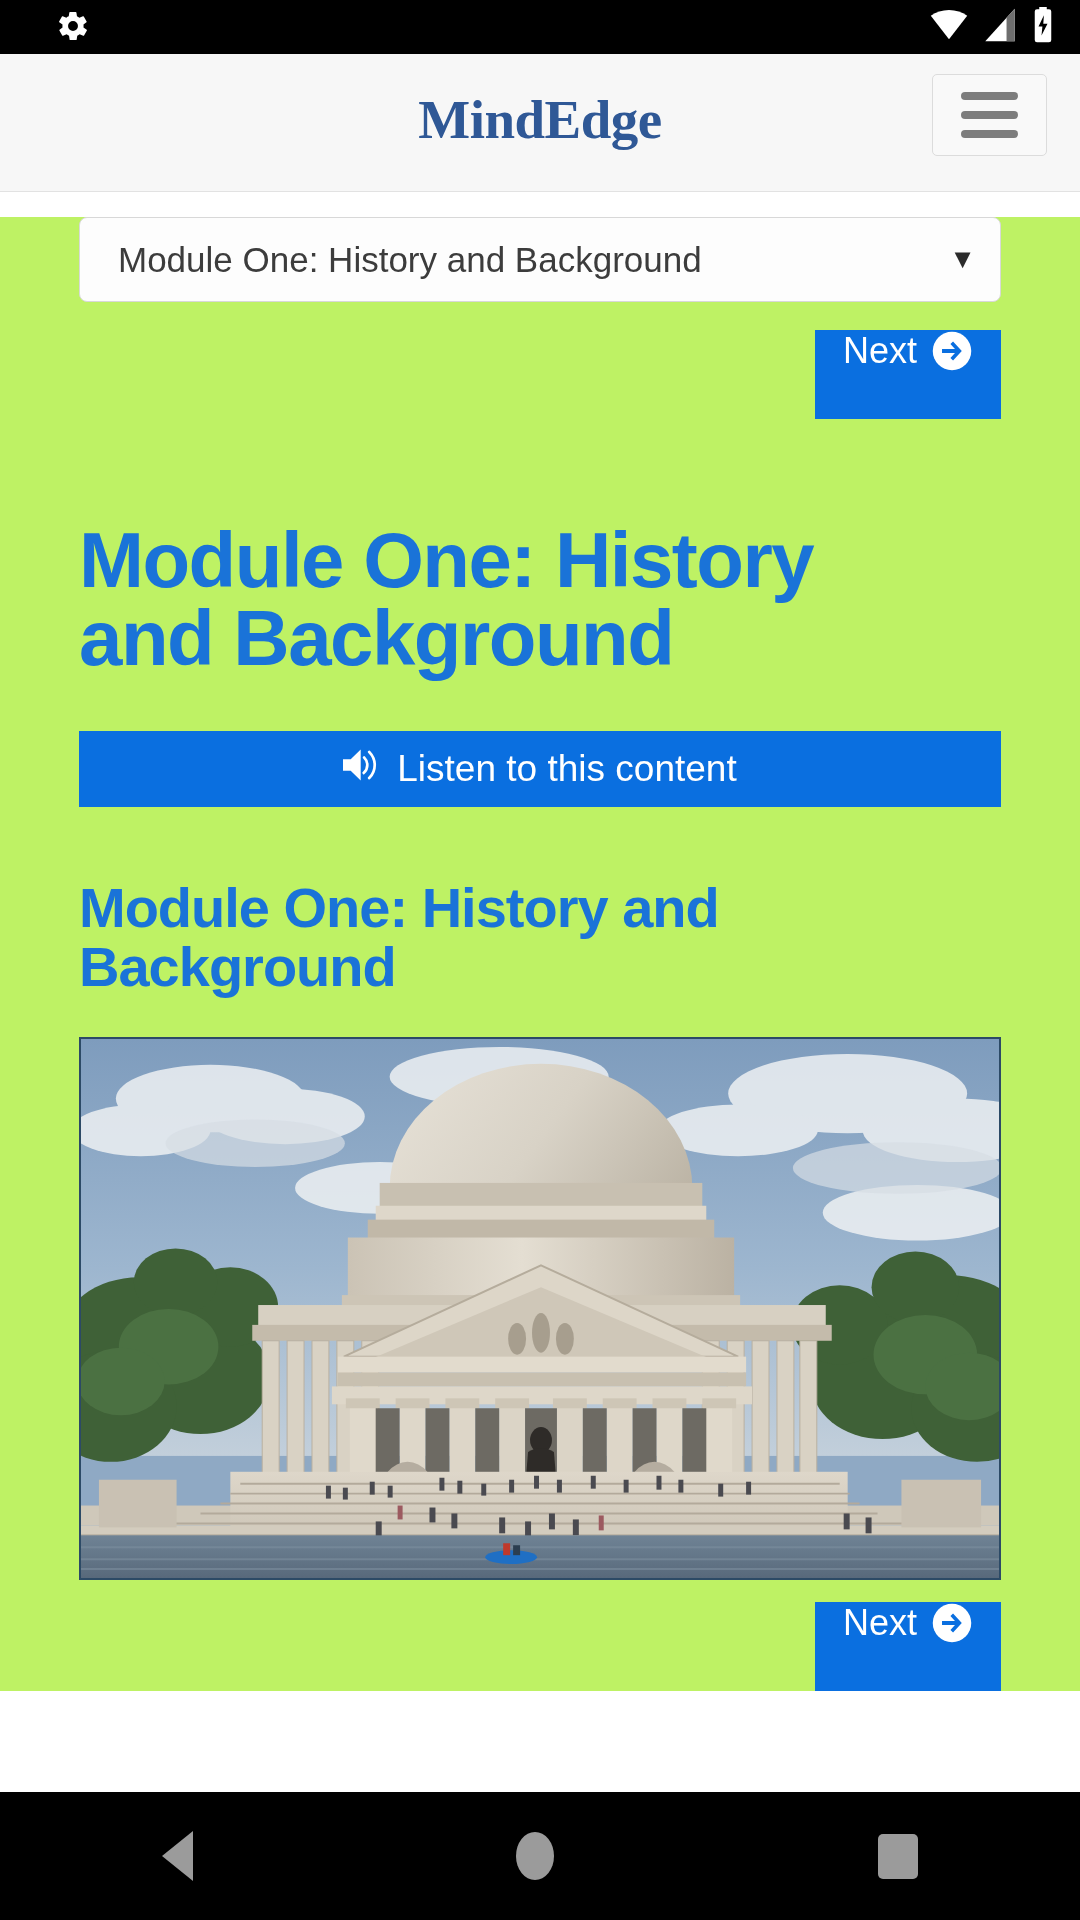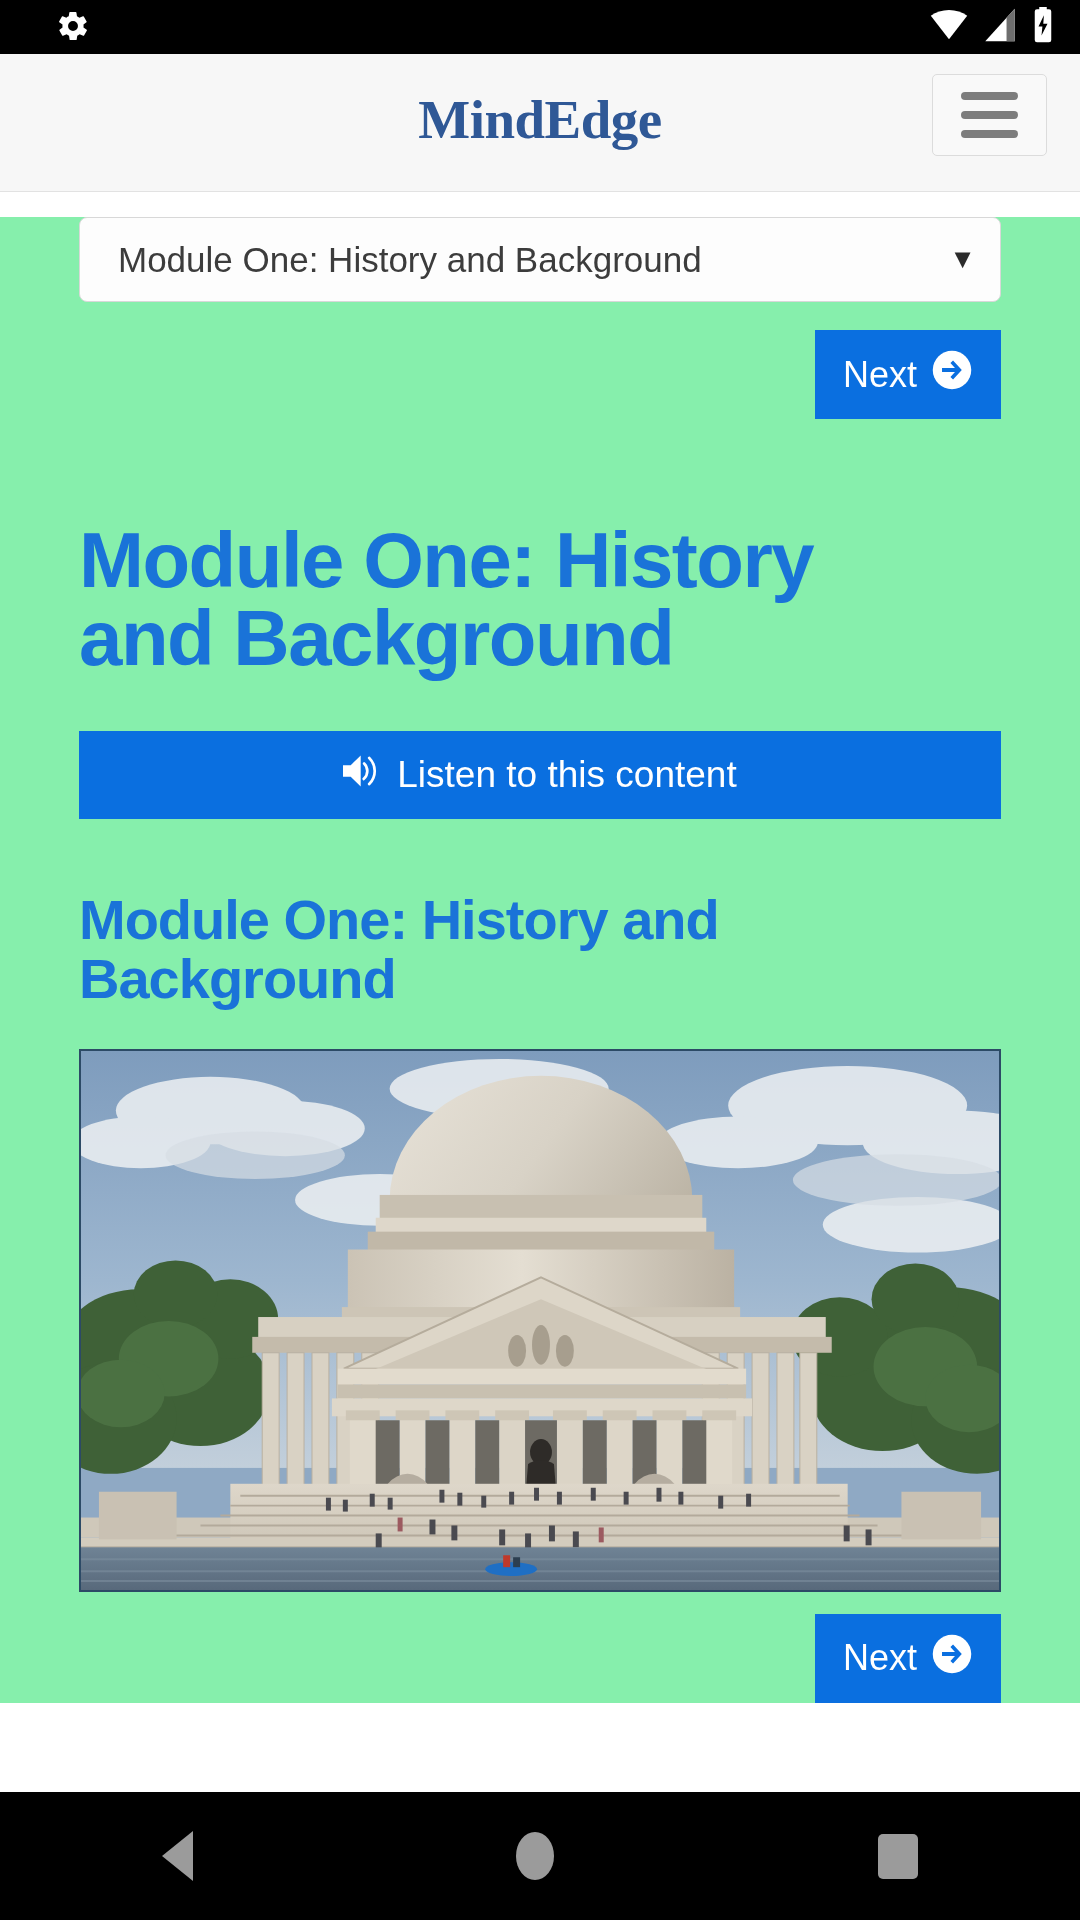--- a/index.html
+++ b/index.html
@@ -83,21 +83,21 @@
   .menu-bar-line {
     width: 57px;
     height: 8px;
     background: #7d7d7d;
     border-radius: 4px;
   }
 
   
   .content {
     padding: 0 79px;
-    background: #86efac;
+    background: #bef264;
   }
 
   .select-wrap {
     margin-top: 25px;
     height: 85px;
     border: 1px solid #d8d8d8;
     border-radius: 8px;
     background: #fdfdfd;
     display: flex;
     align-items: center;
@@ -122,45 +122,44 @@
     justify-content: flex-end;
     margin-top: 28px;
   }
   .next-row.bottom { margin-top: 22px; }
   .next-btn {
     background: #0a6fe0;
     color: #ffffff;
     height: 89px;
     min-width: 186px;
     display: flex;
-    align-items: center;
     justify-content: center;
     gap: 14px;
     font-size: 36px;
     border: none;
-    padding: 12px 26px;
+    padding: 0 26px;
     box-sizing: border-box;
     font-family: "Liberation Sans", sans-serif;
   }
   .arrow-circle { display: block; }
 
   .page-title {
     margin: 102px 0 0 0;
     font-size: 78px;
     line-height: 1.0;
     font-weight: bold;
     color: #1a73d8;
     letter-spacing: -1.5px;
     max-width: 880px;
   }
 
   .listen-btn {
     margin-top: 54px;
     width: 100%;
-    height: 88px;
+    height: 76px;
     background: #0a6fe0;
     color: #ffffff;
     display: flex;
     align-items: center;
     justify-content: center;
     gap: 14px;
     font-size: 37px;
     border: none;
     box-sizing: border-box;
     font-family: "Liberation Sans", sans-serif;

